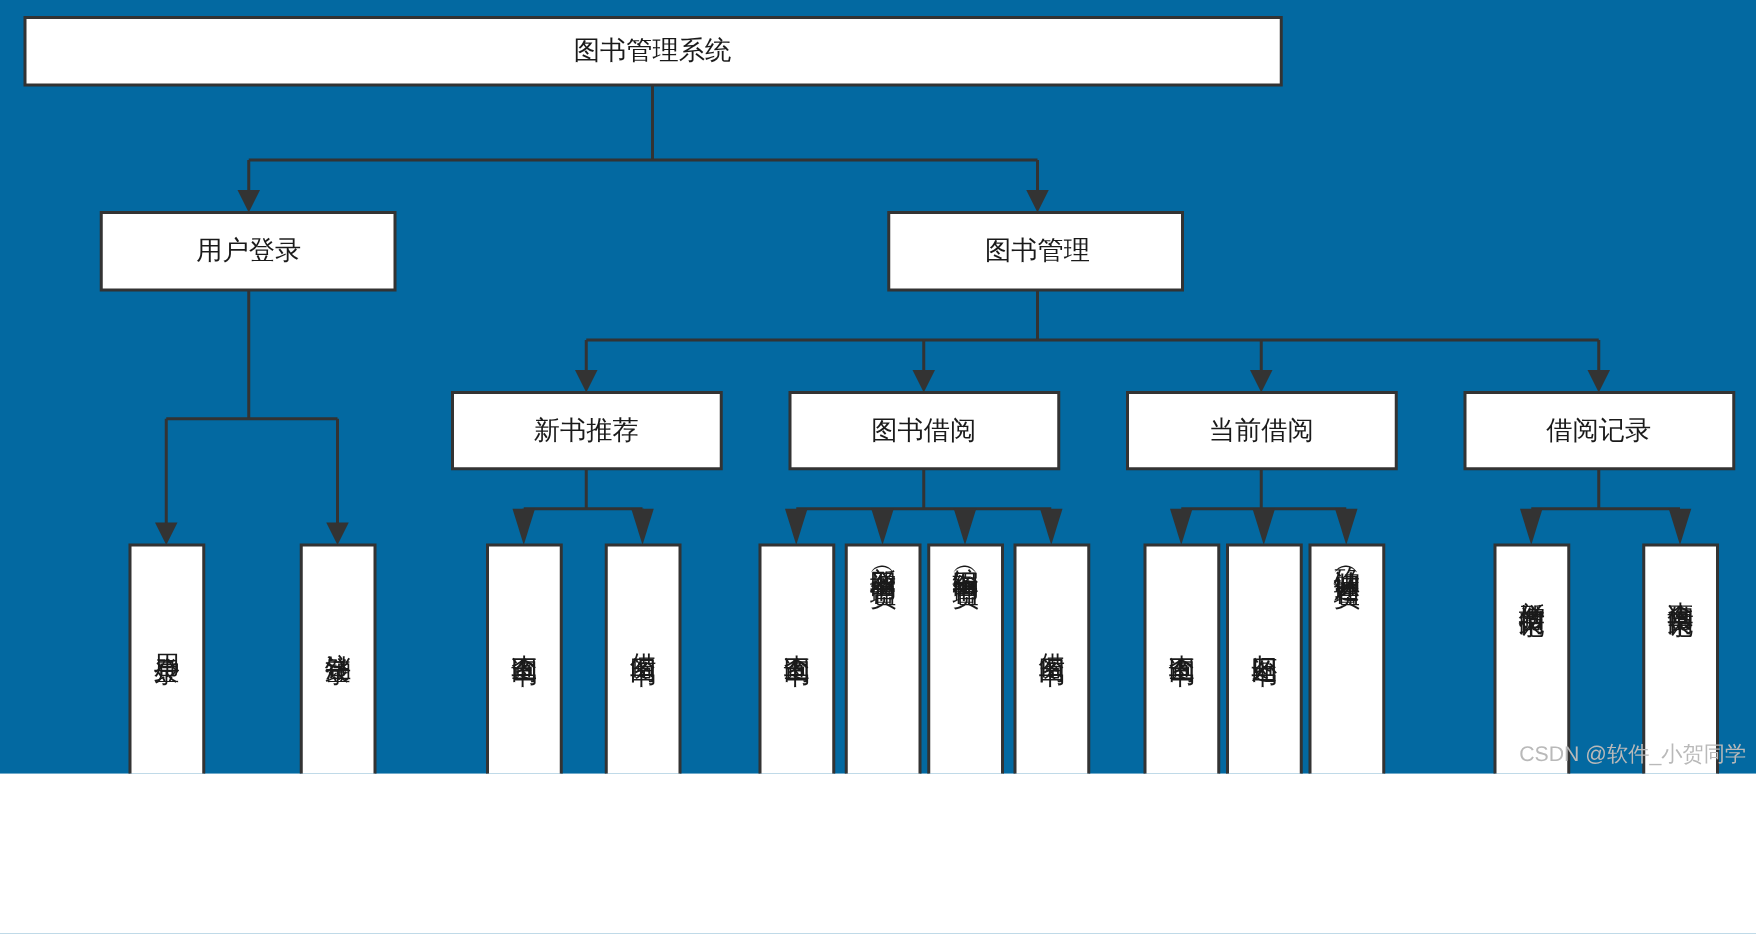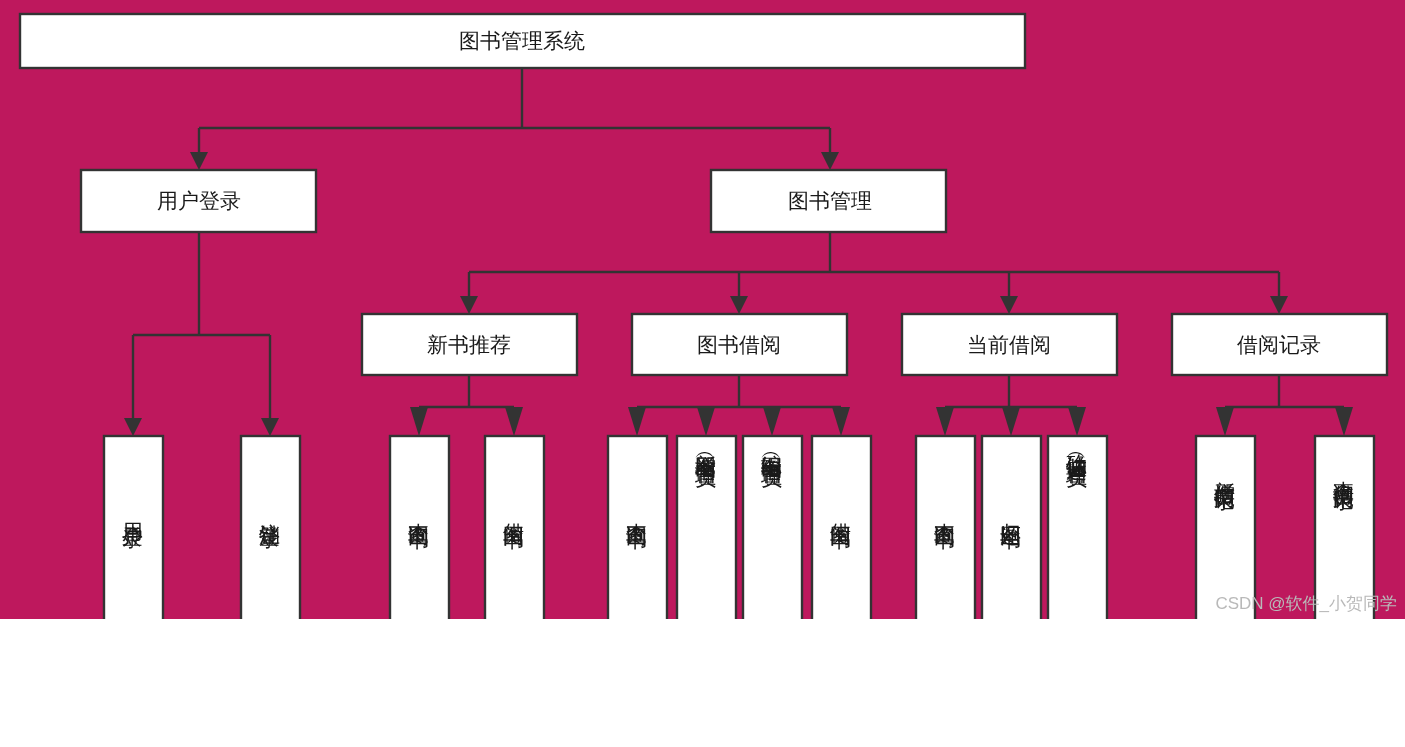--- a/index.html
+++ b/index.html
@@ -8,21 +8,21 @@
     padding: 0;
     background: #ffffff;
   }
   body {
     font-family: "Liberation Sans", "DejaVu Sans", sans-serif;
   }
   #diagram-root {
     position: relative;
     width: 1405px;
     height: 619px;
-    background: #be185d;
+    background: #0369a1;
     overflow: hidden;
   }
   svg#tree-svg {
     position: absolute;
     left: 0;
     top: 0;
     width: 1405px;
     height: 747px;
     display: block;
   }

